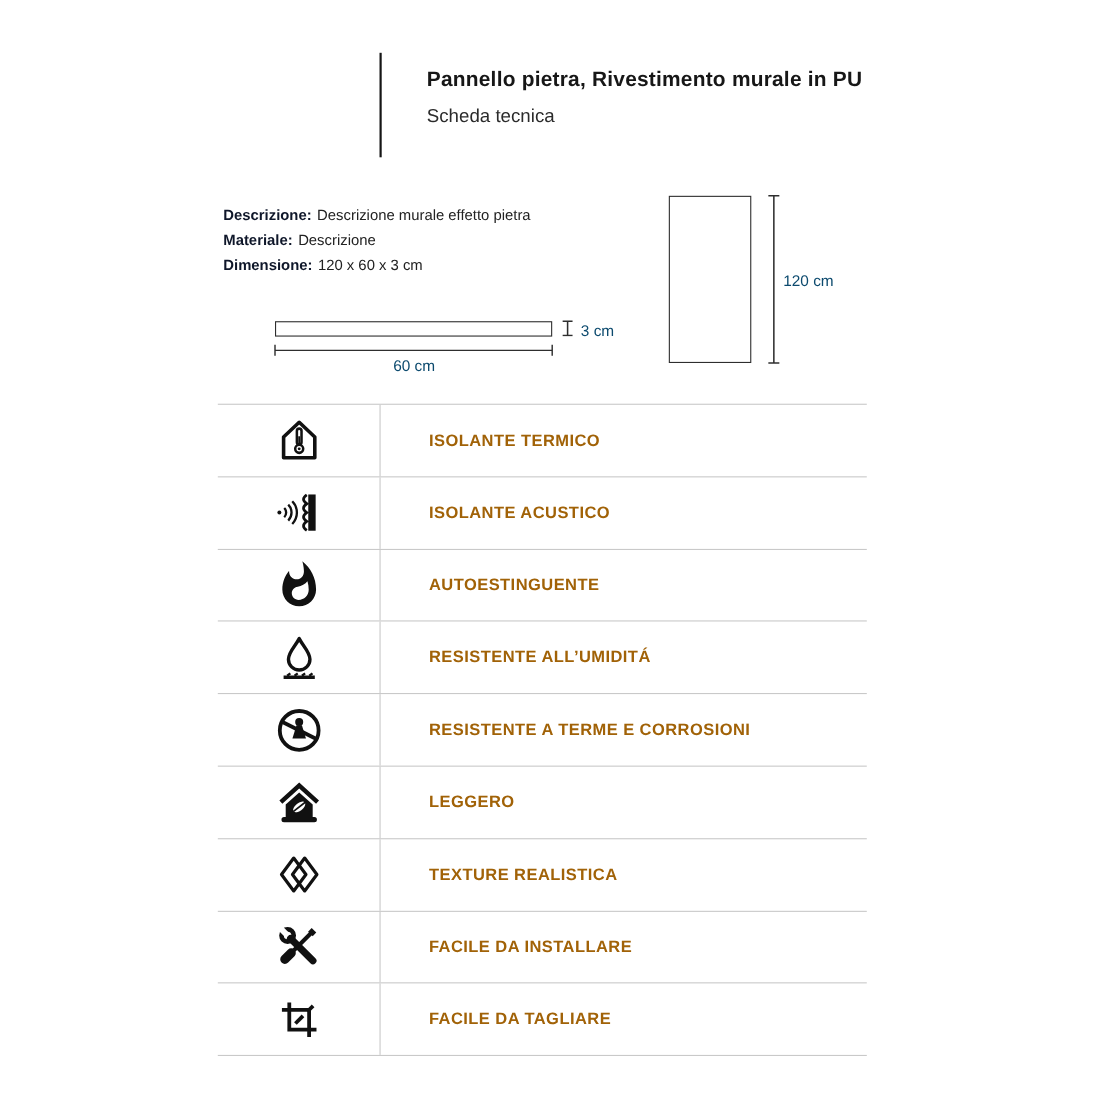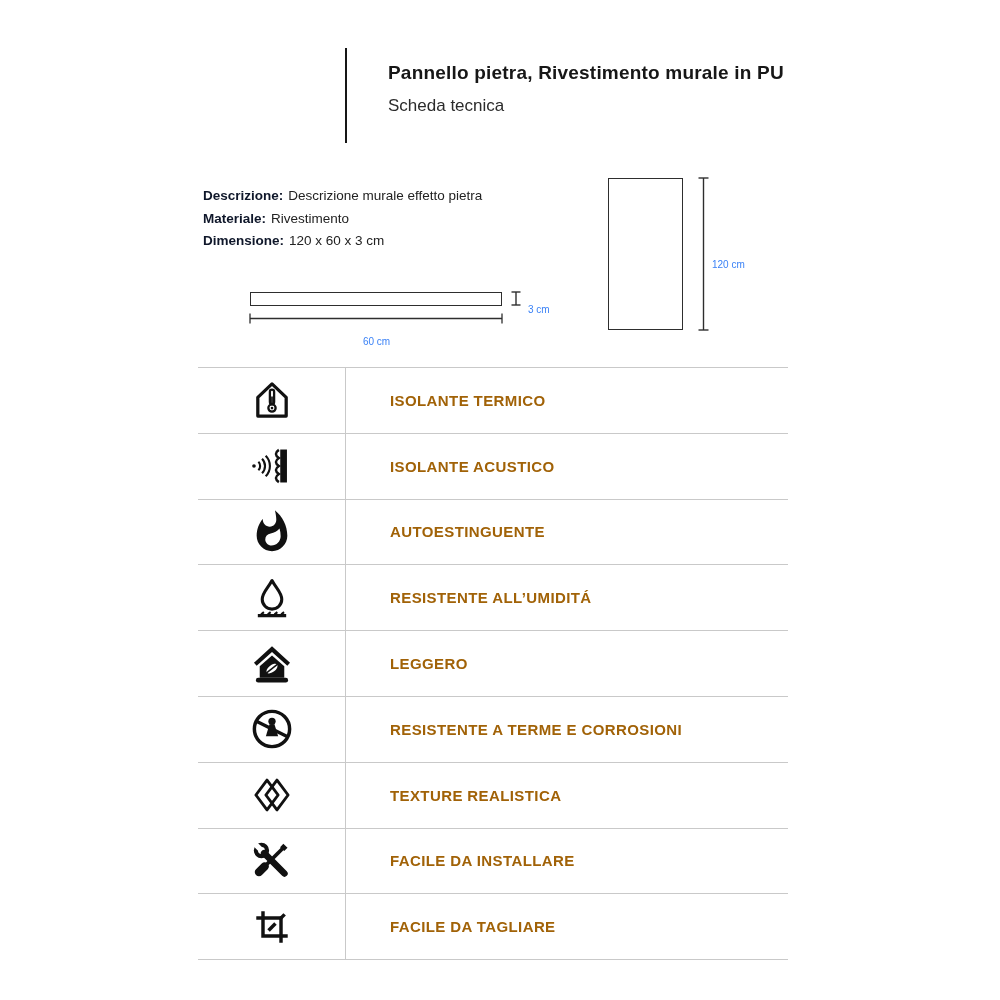--- a/index.html
+++ b/index.html
@@ -13,21 +13,21 @@
   .header-divider{left:345px;top:48px;width:2px;height:95px;background:#161616;}
   .page-title{left:388px;top:62px;font-size:19px;font-weight:700;color:#171717;letter-spacing:.2px;}
   .page-subtitle{left:388px;top:96px;font-size:17px;font-weight:400;color:#2b2b2b;}
 
   
   .specs{left:203px;top:185px;font-size:13.5px;line-height:22.5px;color:#222;}
   .spec-label{font-weight:700;margin-right:5px;color:#0f172a;}
 
   
   .side-rect{left:250px;top:292px;width:250px;height:12px;border:1.6px solid #2e2e2e;background:#fff;}
-  .dim-label{font-size:10px;color:#3b82f6;margin-top:12px;}
+  .dim-label{font-size:14px;color:#0c4a6e;}
   .front-rect{left:608px;top:178px;width:73px;height:150px;border:1.6px solid #2e2e2e;background:#fff;}
 
   
   .features{left:198px;top:367px;width:590px;border-top:1px solid #c9c9c9;}
   .feat-row{display:flex;height:64.8px;border-bottom:1px solid #c9c9c9;align-items:stretch;}
   .icon-cell{width:147px;border-right:1px solid #c9c9c9;display:flex;align-items:center;justify-content:center;}
   .label-cell{flex:1;display:flex;align-items:center;padding-left:44px;}
   .feat-label{font-size:15px;font-weight:700;letter-spacing:.4px;color:#a16207;}
   .ic{width:46px;height:46px;display:block;}
 </style>
@@ -38,21 +38,21 @@
 
   <div class="abs header-divider"></div>
   <div class="abs page-title">Pannello pietra, Rivestimento murale in PU</div>
   <div class="abs page-subtitle">Scheda tecnica</div>
 
   <div class="abs specs">
     <div>
       <span class="spec-label">Descrizione:</span><span>Descrizione murale effetto pietra</span>
     </div>
     <div>
-      <span class="spec-label">Materiale:</span><span>Rivestimento</span>
+      <span class="spec-label">Materiale:</span><span>Descrizione</span>
     </div>
     <div>
       <span class="spec-label">Dimensione:</span><span>120 x 60 x 3 cm</span>
     </div>
   </div>
 
   <div class="abs side-rect"></div>
   <svg class="abs" style="left:508px;top:291px;" width="16" height="15">
     <line x1="8" y1="1" x2="8" y2="14" stroke="#2e2e2e" stroke-width="1.4"></line>
     <line x1="3.5" y1="1" x2="12.5" y2="1" stroke="#2e2e2e" stroke-width="1.4"></line>
@@ -127,51 +127,51 @@
         </svg>
       </div>
       <div class="label-cell">
           <span class="feat-label">RESISTENTE ALL’UMIDITÁ</span>
         </div>
     </div>
 
     <div class="feat-row">
       <div class="icon-cell">
         <svg class="ic" viewBox="0 0 24 24">
+          <circle cx="12" cy="12" r="9.2" fill="none" stroke="#111" stroke-width="1.8"></circle>
+          <circle cx="12" cy="8" r="1.9" fill="#111"></circle>
+          <path d="M10.7 9.5 L13.3 9.5 L15.2 15.8 L8.8 15.8 Z" fill="#111"></path>
+          <line x1="3.6" y1="7.8" x2="20.4" y2="16.2" stroke="#111" stroke-width="1.8"></line>
+        </svg>
+      </div>
+      <div class="label-cell">
+          <span class="feat-label">RESISTENTE A TERME E CORROSIONI</span>
+        </div>
+    </div>
+
+    <div class="feat-row">
+      <div class="icon-cell">
+        <svg class="ic" viewBox="0 0 24 24">
           <path d="M12 2.8 L2.6 11.3 L4 12.9 L12 5.7 L20 12.9 L21.4 11.3 Z" fill="#111"></path>
           <path d="M5.6 13.2 L12 7.5 L18.4 13.2 V19.2 H5.6 Z" fill="#111"></path>
           <rect x="3.6" y="19.2" width="16.8" height="2.5" rx="1.2" fill="#111"></rect>
           <g transform="rotate(-38 12 14.4)">
             <ellipse cx="12" cy="14.4" rx="3.4" ry="1.8" fill="#fff"></ellipse>
             <line x1="8.4" y1="14.4" x2="16.6" y2="14.4" stroke="#111" stroke-width="0.8"></line>
           </g>
         </svg>
       </div>
       <div class="label-cell">
           <span class="feat-label">LEGGERO</span>
         </div>
     </div>
 
     <div class="feat-row">
       <div class="icon-cell">
         <svg class="ic" viewBox="0 0 24 24">
-          <circle cx="12" cy="12" r="9.2" fill="none" stroke="#111" stroke-width="1.8"></circle>
-          <circle cx="12" cy="8" r="1.9" fill="#111"></circle>
-          <path d="M10.7 9.5 L13.3 9.5 L15.2 15.8 L8.8 15.8 Z" fill="#111"></path>
-          <line x1="3.6" y1="7.8" x2="20.4" y2="16.2" stroke="#111" stroke-width="1.8"></line>
-        </svg>
-      </div>
-      <div class="label-cell">
-          <span class="feat-label">RESISTENTE A TERME E CORROSIONI</span>
-        </div>
-    </div>
-
-    <div class="feat-row">
-      <div class="icon-cell">
-        <svg class="ic" viewBox="0 0 24 24">
           <path d="M9.4 4.2 L15.2 12 L9.4 19.8 L3.6 12 Z" fill="none" stroke="#111" stroke-width="1.5" stroke-linejoin="round"></path>
           <path d="M14.6 4.2 L20.4 12 L14.6 19.8 L8.8 12 Z" fill="none" stroke="#111" stroke-width="1.5" stroke-linejoin="round"></path>
         </svg>
       </div>
       <div class="label-cell">
           <span class="feat-label">TEXTURE REALISTICA</span>
         </div>
     </div>
 
     <div class="feat-row" style="border-bottom:1px solid #c9c9c9;">

